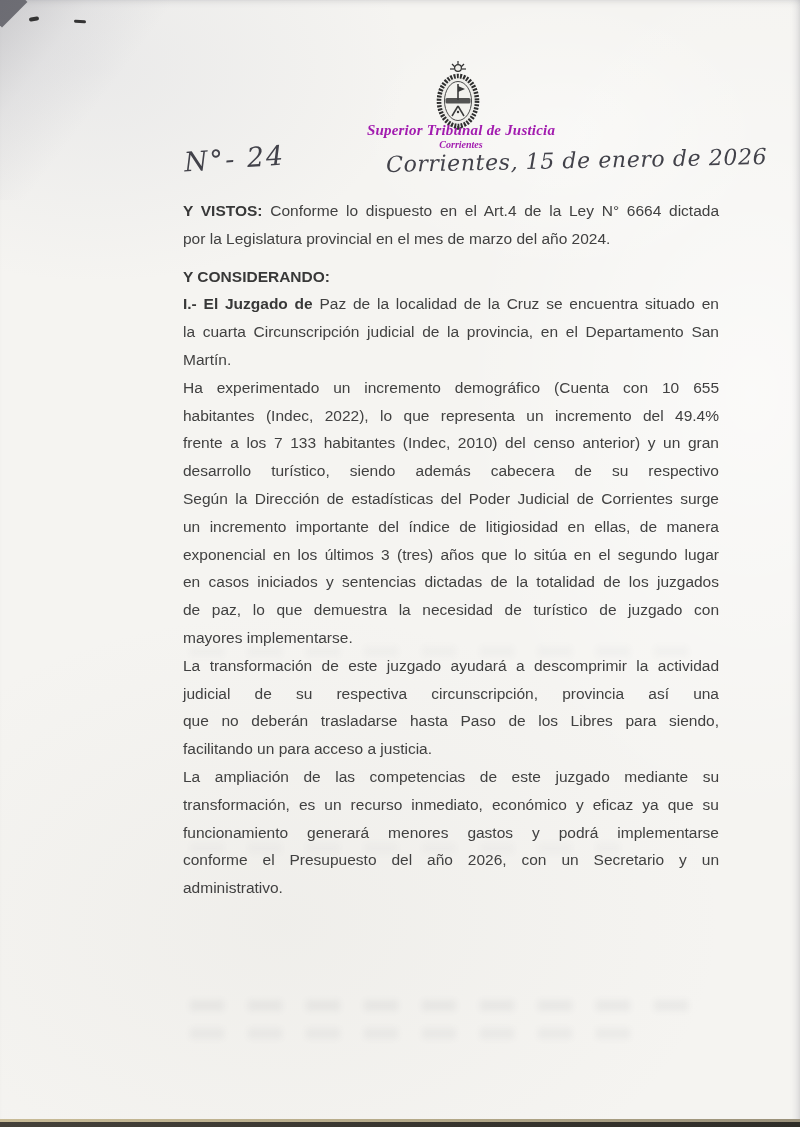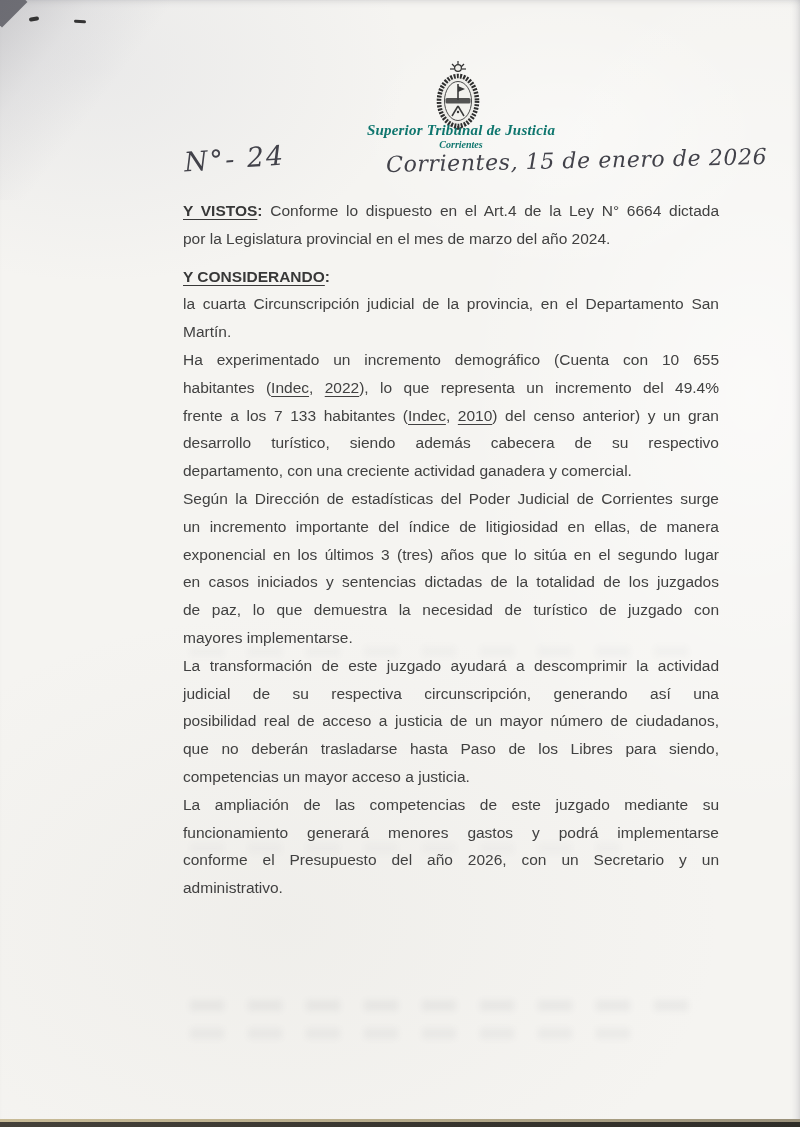--- a/index.html
+++ b/index.html
@@ -36,38 +36,38 @@
     background:repeating-linear-gradient(to right, rgba(88,92,104,0.55) 0 34px, transparent 34px 58px);
     filter:blur(3px); opacity:0.10; pointer-events:none;
   }
   .ghost.g1 { top:646px; opacity:0.06; }
   .ghost.g2 { top:843px; opacity:0.05; width:430px; }
   .ghost.g3 { top:1000px; opacity:0.12; }
   .ghost.g4 { top:1028px; opacity:0.10; width:440px; }
   
   .emblem { position:absolute; left:429px; top:60px; width:58px; height:70px; }
   .hdr-line { position:absolute; left:330px; width:262px; text-align:center;
-              font-family:"Liberation Serif", "DejaVu Serif", serif; font-style:italic; font-weight:bold; color:#0f766e; }
+              font-family:"Liberation Serif", "DejaVu Serif", serif; font-style:italic; font-weight:bold; color:#a21caf; }
   .hdr-institution { top:122px; font-size:15px; letter-spacing:0.2px; }
   .hdr-location    { top:139px; font-size:10px; }
   
   .handwritten { position:absolute; font-family:"DejaVu Serif","Liberation Serif",serif; font-style:italic; color:#42424a; white-space:nowrap; }
   .doc-number { left:184px; top:143px; font-size:27px; letter-spacing:2px; transform:rotate(-4deg); }
   .dateline   { left:386px; top:148px; font-size:22px; letter-spacing:0.6px; transform:rotate(-1.2deg); }
   
   .doc-body {
     position:absolute; left:183px; top:197px; width:536px;
     font-size:15.5px; line-height:27.8px; color:#414141;
   }
   .block { margin:0; }
   .block.heading { margin-top:10px; }
   .line { text-align:justify; text-align-last:justify; }
   .line.last { text-align-last:left; }
   .b { font-weight:bold; color:#383838; }
-  .u { text-decoration:underline; text-decoration-thickness:1.3px; text-underline-offset:2.5px; }
+  .u { text-decoration-thickness:1.3px; text-underline-offset:2.5px; }
 </style>
 </head>
 <body>
 
 <div class="paper"></div>
 <div>
   <div class="corner-dark"></div>
   <div class="crease"></div>
   <div class="speck s1"></div>
   <div class="speck s2"></div>
@@ -111,44 +111,44 @@
 
 <div class="doc-body">
     <div class="block paragraph">
       <div class="line"><span class="b u">Y VISTOS</span><span class="b">:</span><span> Conforme lo dispuesto en el Art.4 de la Ley N° 6664 dictada</span></div>
       <div class="line last"><span>por la Legislatura provincial en el mes de marzo del año 2024.</span></div>
     </div>
     <div class="block heading">
       <div class="line last"><span class="b u">Y CONSIDERANDO</span><span class="b">:</span></div>
     </div>
     <div class="block paragraph">
+      <div class="line"><span class="b">I.- El Juzgado de</span><span> Paz de la localidad de la Cruz se encuentra situado en</span></div>
       <div class="line"><span>la cuarta Circunscripción judicial de la provincia, en el Departamento San</span></div>
       <div class="line last"><span>Martín.</span></div>
     </div>
     <div class="block paragraph">
       <div class="line"><span>Ha experimentado un incremento demográfico (Cuenta con 10 655</span></div>
       <div class="line"><span>habitantes (</span><span class="u">Indec</span><span>, </span><span class="u">2022</span><span>), lo que representa un incremento del 49.4%</span></div>
       <div class="line"><span>frente a los 7 133 habitantes (</span><span class="u">Indec</span><span>, </span><span class="u">2010</span><span>) del censo anterior) y un gran</span></div>
       <div class="line"><span>desarrollo turístico, siendo además cabecera de su respectivo</span></div>
-      <div class="line last"><span>departamento, con una creciente actividad ganadera y comercial.</span></div>
     </div>
     <div class="block paragraph">
       <div class="line"><span>Según la Dirección de estadísticas del Poder Judicial de Corrientes surge</span></div>
       <div class="line"><span>un incremento importante del índice de litigiosidad en ellas, de manera</span></div>
       <div class="line"><span>exponencial en los últimos 3 (tres) años que lo sitúa en el segundo lugar</span></div>
       <div class="line"><span>en casos iniciados y sentencias dictadas de la totalidad de los juzgados</span></div>
       <div class="line"><span>de paz, lo que demuestra la necesidad de turístico de juzgado con</span></div>
       <div class="line last"><span>mayores implementarse.</span></div>
     </div>
     <div class="block paragraph">
       <div class="line"><span>La transformación de este juzgado ayudará a descomprimir la actividad</span></div>
-      <div class="line"><span>judicial de su respectiva circunscripción, generando así una</span></div>
-      <div class="line"><span>posibilidad real de acceso a justicia de un mayor número de ciudadanos,</span></div>
+      <div class="line"><span>judicial de su respectiva circunscripción, provincia así una</span></div>
       <div class="line"><span>que no deberán trasladarse hasta Paso de los Libres para siendo,</span></div>
-      <div class="line last"><span>competencias un mayor acceso a justicia.</span></div>
+      <div class="line last"><span>facilitando un para acceso a justicia.</span></div>
     </div>
     <div class="block paragraph">
       <div class="line"><span>La ampliación de las competencias de este juzgado mediante su</span></div>
+      <div class="line"><span>transformación, es un recurso inmediato, económico y eficaz ya que su</span></div>
       <div class="line"><span>funcionamiento generará menores gastos y podrá implementarse</span></div>
       <div class="line"><span>conforme el Presupuesto del año 2026, con un Secretario y un</span></div>
       <div class="line last"><span>administrativo.</span></div>
     </div>
   </div>
 
 </body></html>

